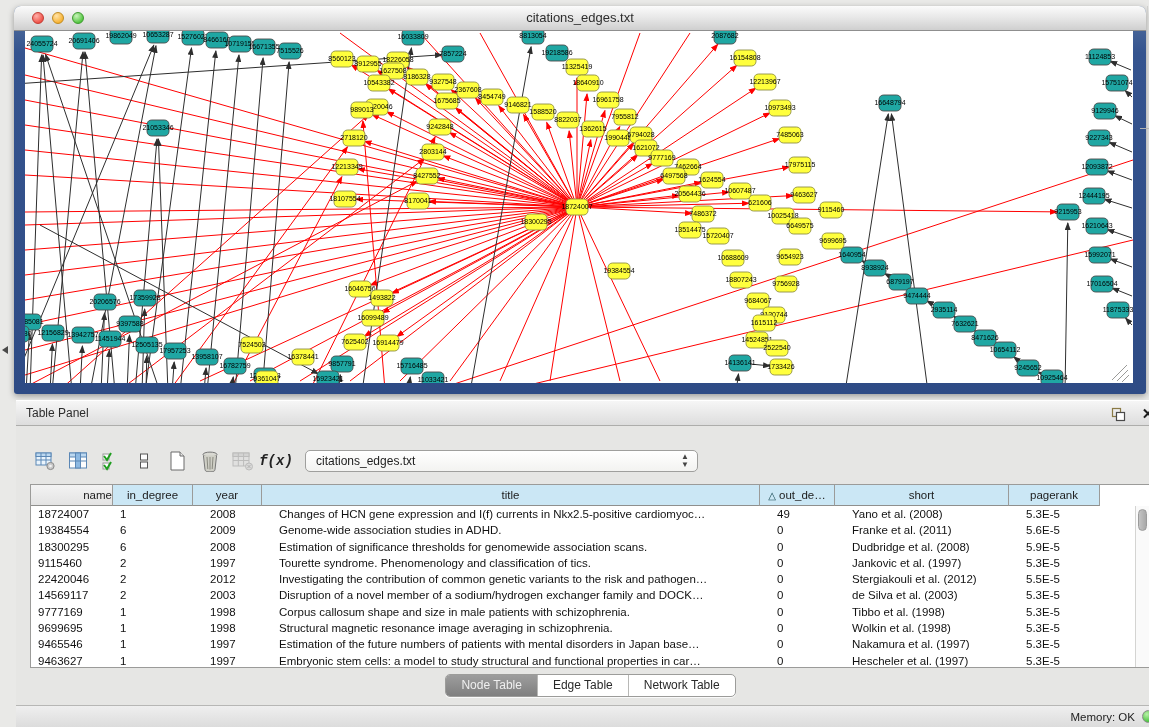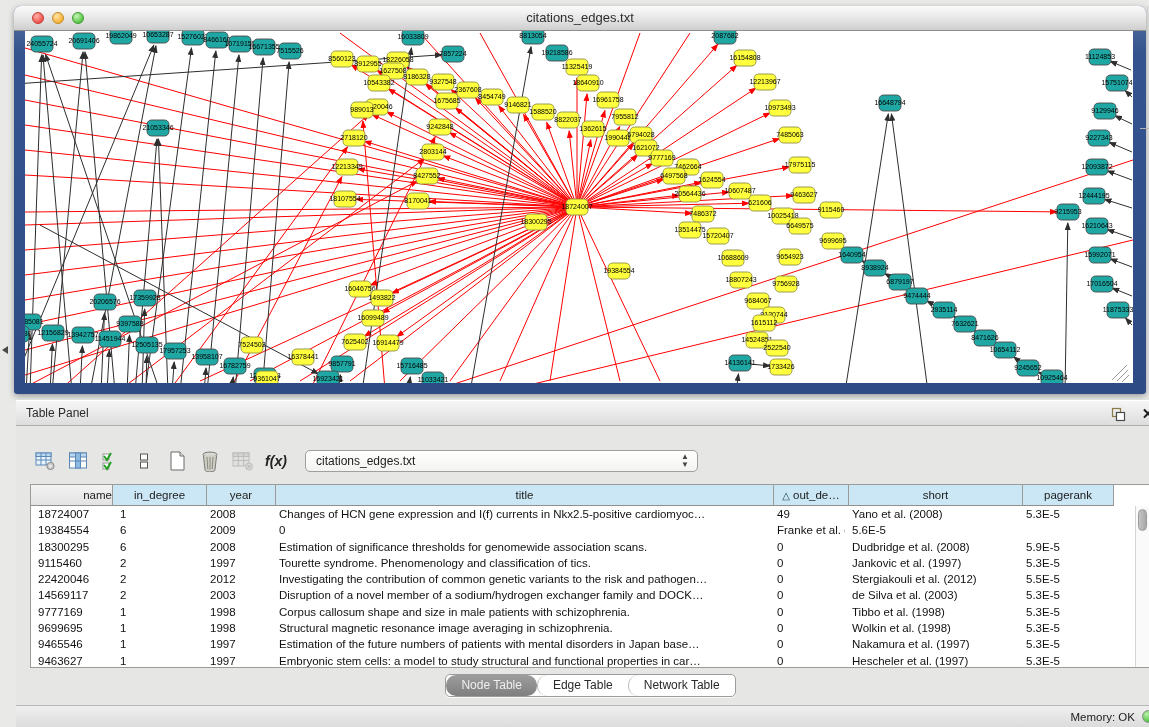--- a/index.html
+++ b/index.html
@@ -47,21 +47,21 @@
     border-top:1px solid #ffffff;border-bottom:1px solid #adadab;
     box-sizing:border-box;position:relative;
   }
   .panel-title{position:absolute;left:10px;top:0;line-height:25px;font-size:12px;color:#2c2c2c;}
   .panel-header-actions{position:absolute;right:8px;top:4px;display:flex;gap:12px;align-items:center;}
   .float-btn,.close-btn{width:18px;height:18px;display:flex;align-items:center;justify-content:center;cursor:pointer;}
   .close-btn{font-size:15px;font-weight:bold;color:#1c1c1c;line-height:18px;}
   
   .toolbar{position:absolute;left:18px;top:48px;height:26px;display:flex;align-items:center;}
   .tb-icon{width:22px;height:22px;margin-right:11px;display:flex;align-items:center;justify-content:center;cursor:pointer;}
-  .tb-icon.fx{font-family:Liberation Sans, sans-serif;font-style:italic;font-weight:bold;font-size:14px;color:#222;margin-right:18px;}
+  .tb-icon.fx{font-family:Liberation Mono, monospace;font-style:italic;font-weight:bold;font-size:14px;color:#222;margin-right:18px;}
   .combo{
     position:relative;width:393px;height:22px;box-sizing:border-box;
     border:1px solid #9f9f9d;border-radius:5px;
     background:linear-gradient(#ffffff,#f3f3f1);
     font-size:12px;color:#1d1d1d;line-height:20px;padding:0 24px 0 10px;
     cursor:pointer;box-shadow:inset 0 1px 1px rgba(255,255,255,.8);
   }
   .combo .stepper{position:absolute;right:8px;top:2px;font-size:8px;color:#444;line-height:8px;text-align:center;}
   
   .table-frame{
@@ -70,21 +70,21 @@
   }
   .thead{display:flex;height:21px;}
   .hc{
     box-sizing:border-box;height:21px;line-height:20px;font-size:11.5px;color:#1c1c1c;
     text-align:center;background:#cbe7f5;
     border-right:1px solid #9b9b99;border-bottom:1px solid #8f8f8d;
     overflow:hidden;white-space:nowrap;flex:0 0 auto;cursor:pointer;
   }
   .hc.grey{background:linear-gradient(#f3f3f3,#e3e3e3);text-align:right;}
   .hc .sortg{font-size:10px;margin-right:3px;color:#15454f;}
-  .hc:nth-child(1){width:82px}.hc:nth-child(2){width:94px}.hc:nth-child(3){width:69px}
+  .hc:nth-child(1){width:82px}.hc:nth-child(2){width:80px}.hc:nth-child(3){width:69px}
   .hc:nth-child(4){width:498px}.hc:nth-child(5){width:75px}.hc:nth-child(6){width:174px}
   .hc:nth-child(7){width:91px}
   .trow{display:flex;height:16.3px;}
   .tc{
     box-sizing:border-box;font-size:11.5px;color:#111;line-height:16.3px;
     padding-left:7px;overflow:hidden;white-space:nowrap;flex:0 0 auto;
   }
   .tc:nth-child(1){width:82px}.tc:nth-child(2){width:90px}.tc:nth-child(3){width:69px}
   .tc:nth-child(4){width:498px}.tc:nth-child(5){width:75px}.tc:nth-child(6){width:174px}
   .tc:nth-child(7){width:91px}
@@ -97,21 +97,21 @@
     background:linear-gradient(90deg,#c4c4c4,#a8a8a8);border:1px solid #9b9b9b;box-sizing:border-box;cursor:grab;
   }
   
   .tabs{position:absolute;left:0;right:0;bottom:30px;display:flex;justify-content:center;}
   .seg{
     display:flex;height:21px;border:1px solid #9c9c9a;border-radius:5px;overflow:hidden;
     background:#fff;box-shadow:0 1px 0 rgba(255,255,255,.8);
   }
   .seg-item{
     padding:0 15px;line-height:20px;font-size:12px;color:#2a2a2a;cursor:pointer;
-    border-left:1px solid #b8b8b6;white-space:nowrap;border-radius:10px;
+    border-left:1px solid #b8b8b6;white-space:nowrap;
   }
   .seg-item:first-child{border-left:none;}
   .seg-item.active{background:linear-gradient(#9d9d9d,#7f7f7f);color:#efefef;}
   
   .statusbar{
     position:absolute;left:0;right:0;bottom:0;height:22px;
     background:linear-gradient(#efefef,#dcdcdc);border-top:1px solid #b7b7b5;box-sizing:border-box;
   }
   .status-right{position:absolute;right:10px;top:0;height:21px;display:flex;align-items:center;gap:7px;}
   .memory-label{font-size:11.5px;color:#222;}
@@ -902,20 +902,21 @@
           <div class="tc">2008</div>
           <div class="tc">Changes of HCN gene expression and I(f) currents in Nkx2.5-positive cardiomyoc…</div>
           <div class="tc">49</div>
           <div class="tc">Yano et al. (2008)</div>
           <div class="tc">5.3E-5</div>
         </div>
         <div class="trow">
           <div class="tc">19384554</div>
           <div class="tc">6</div>
           <div class="tc">2009</div>
+          <div class="tc">Genome-wide association studies in ADHD.</div>
           <div class="tc">0</div>
           <div class="tc">Franke et al. (2011)</div>
           <div class="tc">5.6E-5</div>
         </div>
         <div class="trow">
           <div class="tc">18300295</div>
           <div class="tc">6</div>
           <div class="tc">2008</div>
           <div class="tc">Estimation of significance thresholds for genomewide association scans.</div>
           <div class="tc">0</div>

